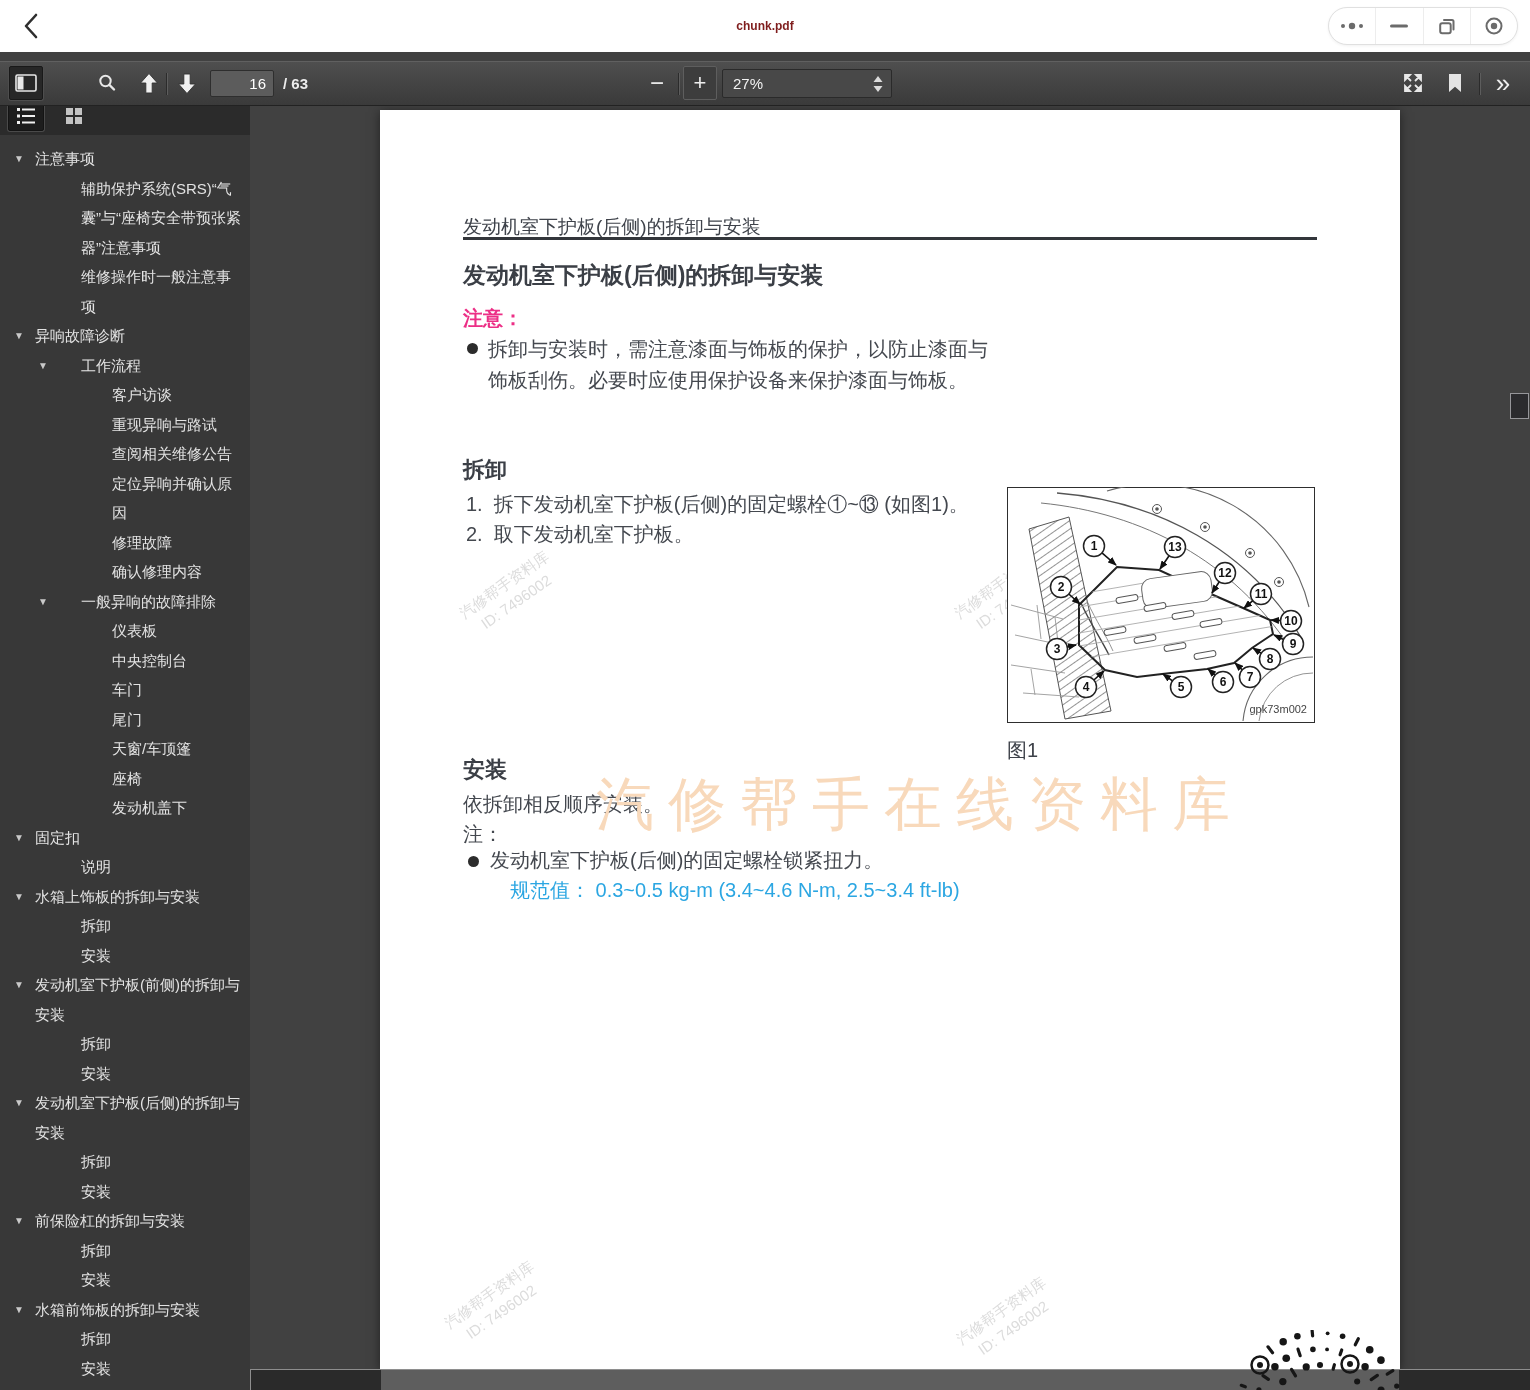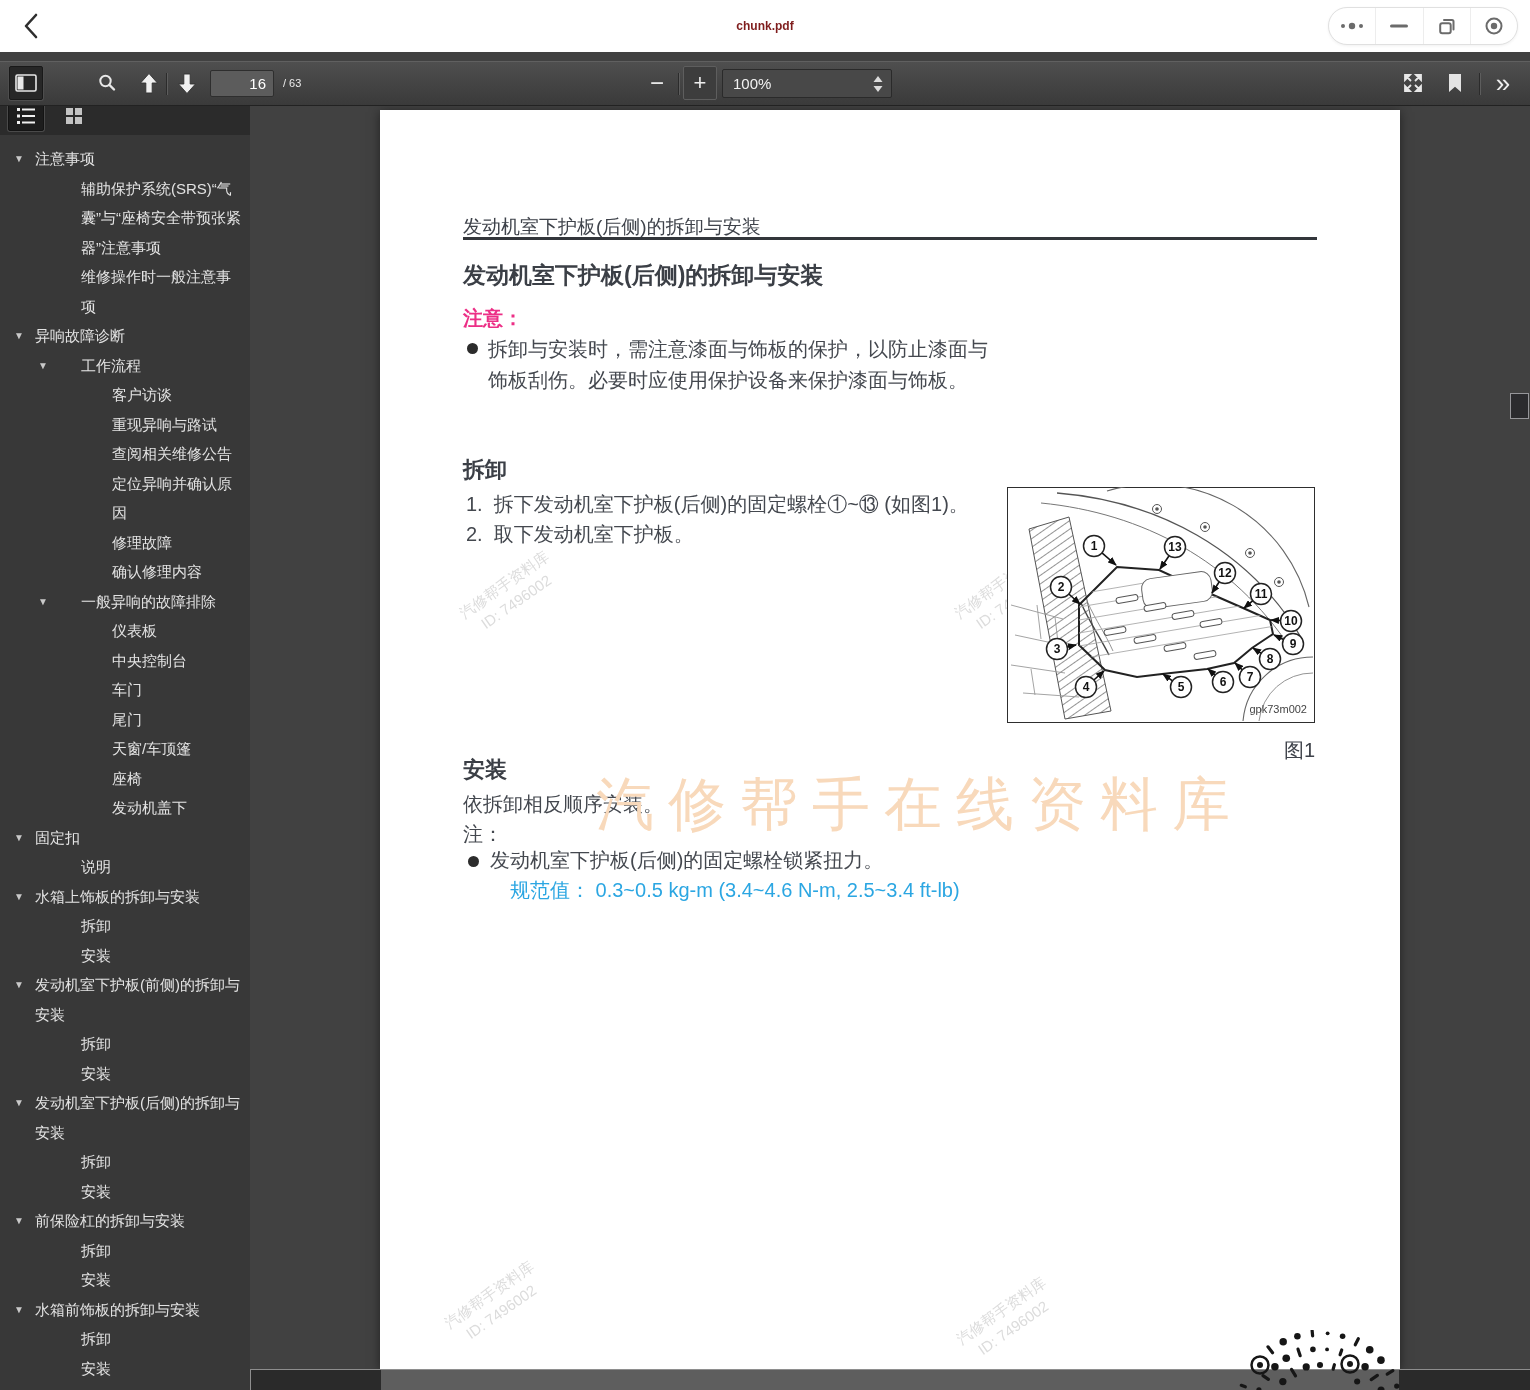--- a/index.html
+++ b/index.html
@@ -22,21 +22,21 @@
   .toolbar { position:absolute; left:0; top:61px; width:1530px; height:45px;
              background:linear-gradient(180deg,#4f4f4f,#3a3a3a); border-bottom:1px solid #222;
              box-shadow:inset 0 1px 0 #606060; z-index:39; }
   .tbtn { position:absolute; top:5px; width:34px; height:34px; display:flex; align-items:center;
           justify-content:center; border-radius:2px; cursor:pointer; }
   .tbtn.active { background:#272727; border:1px solid #191919; box-shadow:0 0 0 1px #4e4e4e; }
   .tsep { position:absolute; top:12px; width:1px; height:22px; background:#2b2b2b; box-shadow:1px 0 0 #5d5d5d; }
   .page-input { position:absolute; left:210px; top:9px; width:64px; height:27px; background:#5c5c5c;
                 border:1px solid #2e2e2e; border-radius:2px; color:#fff; font-size:15px; text-align:right;
                 padding-right:7px; font-family:"Liberation Sans",sans-serif; }
-  .page-total { position:absolute; left:283px; top:0; height:45px; line-height:45px; color:#ececec; font-size:11px; }
+  .page-total { position:absolute; left:283px; top:0; height:45px; line-height:45px; color:#ececec; font-size:15px;font-weight:bold; }
   .zoom-box { position:absolute; left:722px; top:8px; width:170px; height:29px; background:#484848;
               border:1px solid #2a2a2a; border-radius:2px; color:#f2f2f2; font-size:15px;
               line-height:27px; padding-left:10px; cursor:pointer; }
   .zoom-spin { position:absolute; right:8px; top:6px; }
   .glyph-btn { color:#eee; font-size:20px; line-height:34px; text-align:center; }
 
   
   .sidebar { position:absolute; left:0; top:97px; width:250px; height:1293px; background:#383838;
              overflow:hidden; z-index:10; }
   .side-tabs { position:absolute; left:0; top:0; width:250px; height:38px; background:#2b2b2b;
@@ -64,21 +64,21 @@
   .page-header { left:0; top:75px; width:100%; text-align:center; font-size:22px; color:#3e424a; letter-spacing:1px; z-index:2; }
   .running-title { left:83px; top:104px; font-size:19px; color:#3e424a; z-index:2; }
   .rule { left:83px; top:127px; width:854px; height:3px; background:#33363b; z-index:2; }
   .h1 { left:83px; top:150px; font-size:23px; font-weight:bold; color:#3b3f46; z-index:2; }
   .notice-label { left:83px; top:195px; font-size:20px; font-weight:bold; color:#ec2f86; z-index:2; }
   .bullet-dot { width:11px; height:11px; border-radius:50%; background:#2c2c2c; z-index:2; }
   .notice-text { left:108px; top:224px; width:512px; line-height:30.5px; z-index:2; }
   .h2 { font-size:22px; font-weight:bold; color:#3b3f46; z-index:2; }
   .step { z-index:2; }
   .figure { left:627px; top:377px; width:308px; height:236px; z-index:3; background:#fff; }
-  .fig-caption { left:627px; top:627px; width:308px; text-align:right; font-size:20px; color:#3e424a; z-index:2; }
+  .fig-caption { left:627px; top:627px; width:308px; text-align:left; font-size:20px; color:#3e424a; z-index:2; }
   .spec { left:130px; top:767px; font-size:20px; color:#2ba6e2; z-index:2; }
   .wm-big { position:absolute; font-family:"DejaVu Serif", serif; font-size:58px; color:#f8d9bb;
             white-space:nowrap; z-index:1; }
   .wm-id { position:absolute; width:170px; text-align:center; font-size:15px; line-height:21px;
            color:#dcdcdc; transform:rotate(-35deg); z-index:0; white-space:nowrap; }
 
   
   .vscroll { position:absolute; left:1510px; top:97px; width:20px; height:1272px; background:#414141; z-index:20; }
   .vthumb { position:absolute; left:1px; top:296px; width:19px; height:26px; background:#2b2b2e;
             border:1px solid #96969a; cursor:pointer; }
@@ -152,21 +152,21 @@
         <path d="M9,19.5 L1,10.5 H6 V1 H12 V10.5 H17 Z" fill="#f0f0f0" stroke="#2f2f2f" stroke-width="0.8"></path>
       </svg>
     </div>
     <input class="page-input" value="16" style="">
     <span class="page-total">/ 63</span>
 
     <div class="tbtn glyph-btn" style="left:640px; font-size:24px;">−</div>
     <div class="tsep" style="left:678px;"></div>
     <div class="tbtn glyph-btn" style="left:683px; font-size:22px; border:1px solid #5e5e5e; background:#3d3d3d;">+</div>
     <div class="zoom-box">
-      <span>100%</span>
+      <span>27%</span>
       <svg class="zoom-spin" width="10" height="16" viewBox="0 0 10 16">
         <path d="M5,0 L9.5,6 H0.5 Z" fill="#dcdcdc"></path>
           <path d="M5,16 L0.5,10 H9.5 Z" fill="#dcdcdc"></path>
       </svg>
     </div>
 
     <div class="tbtn" style="left:1396px;">
       <svg width="22" height="22" viewBox="0 0 22 22">
         <g fill="#e8e8e8">
           <path d="M3,8 V3 H8 L3,8 Z M3,3 l6,6" stroke="#e8e8e8" stroke-width="1.8"></path>

